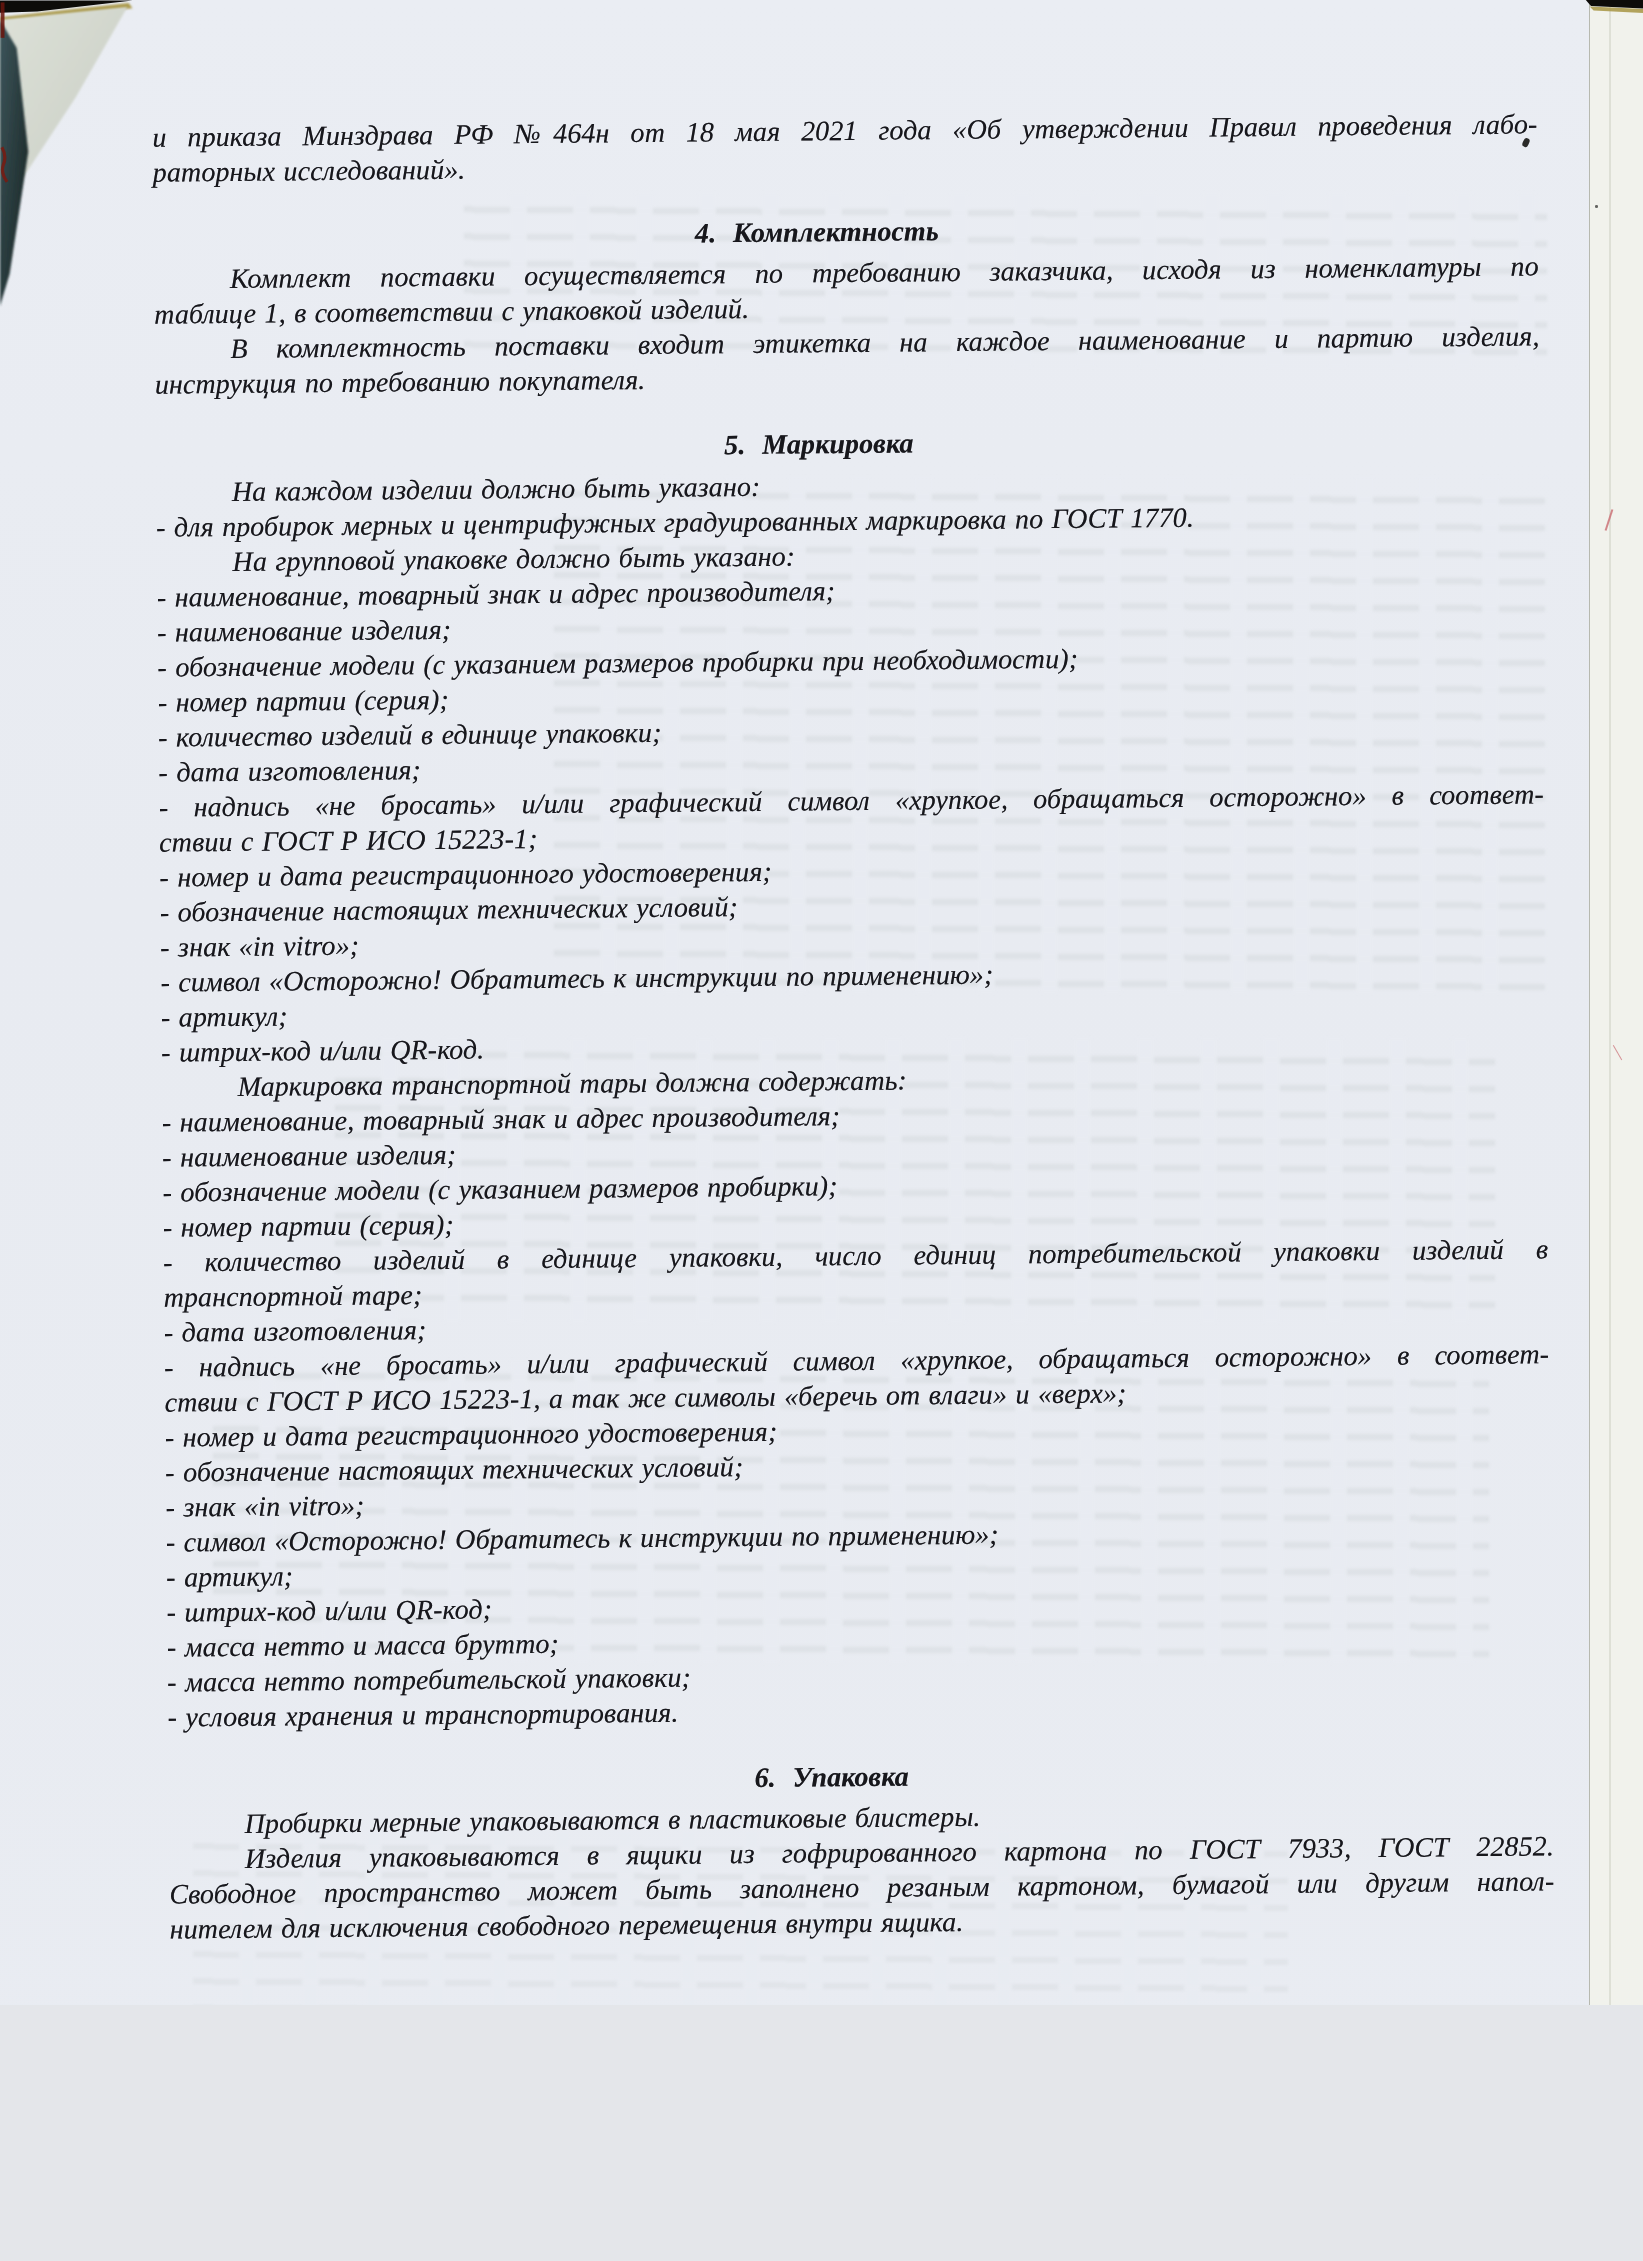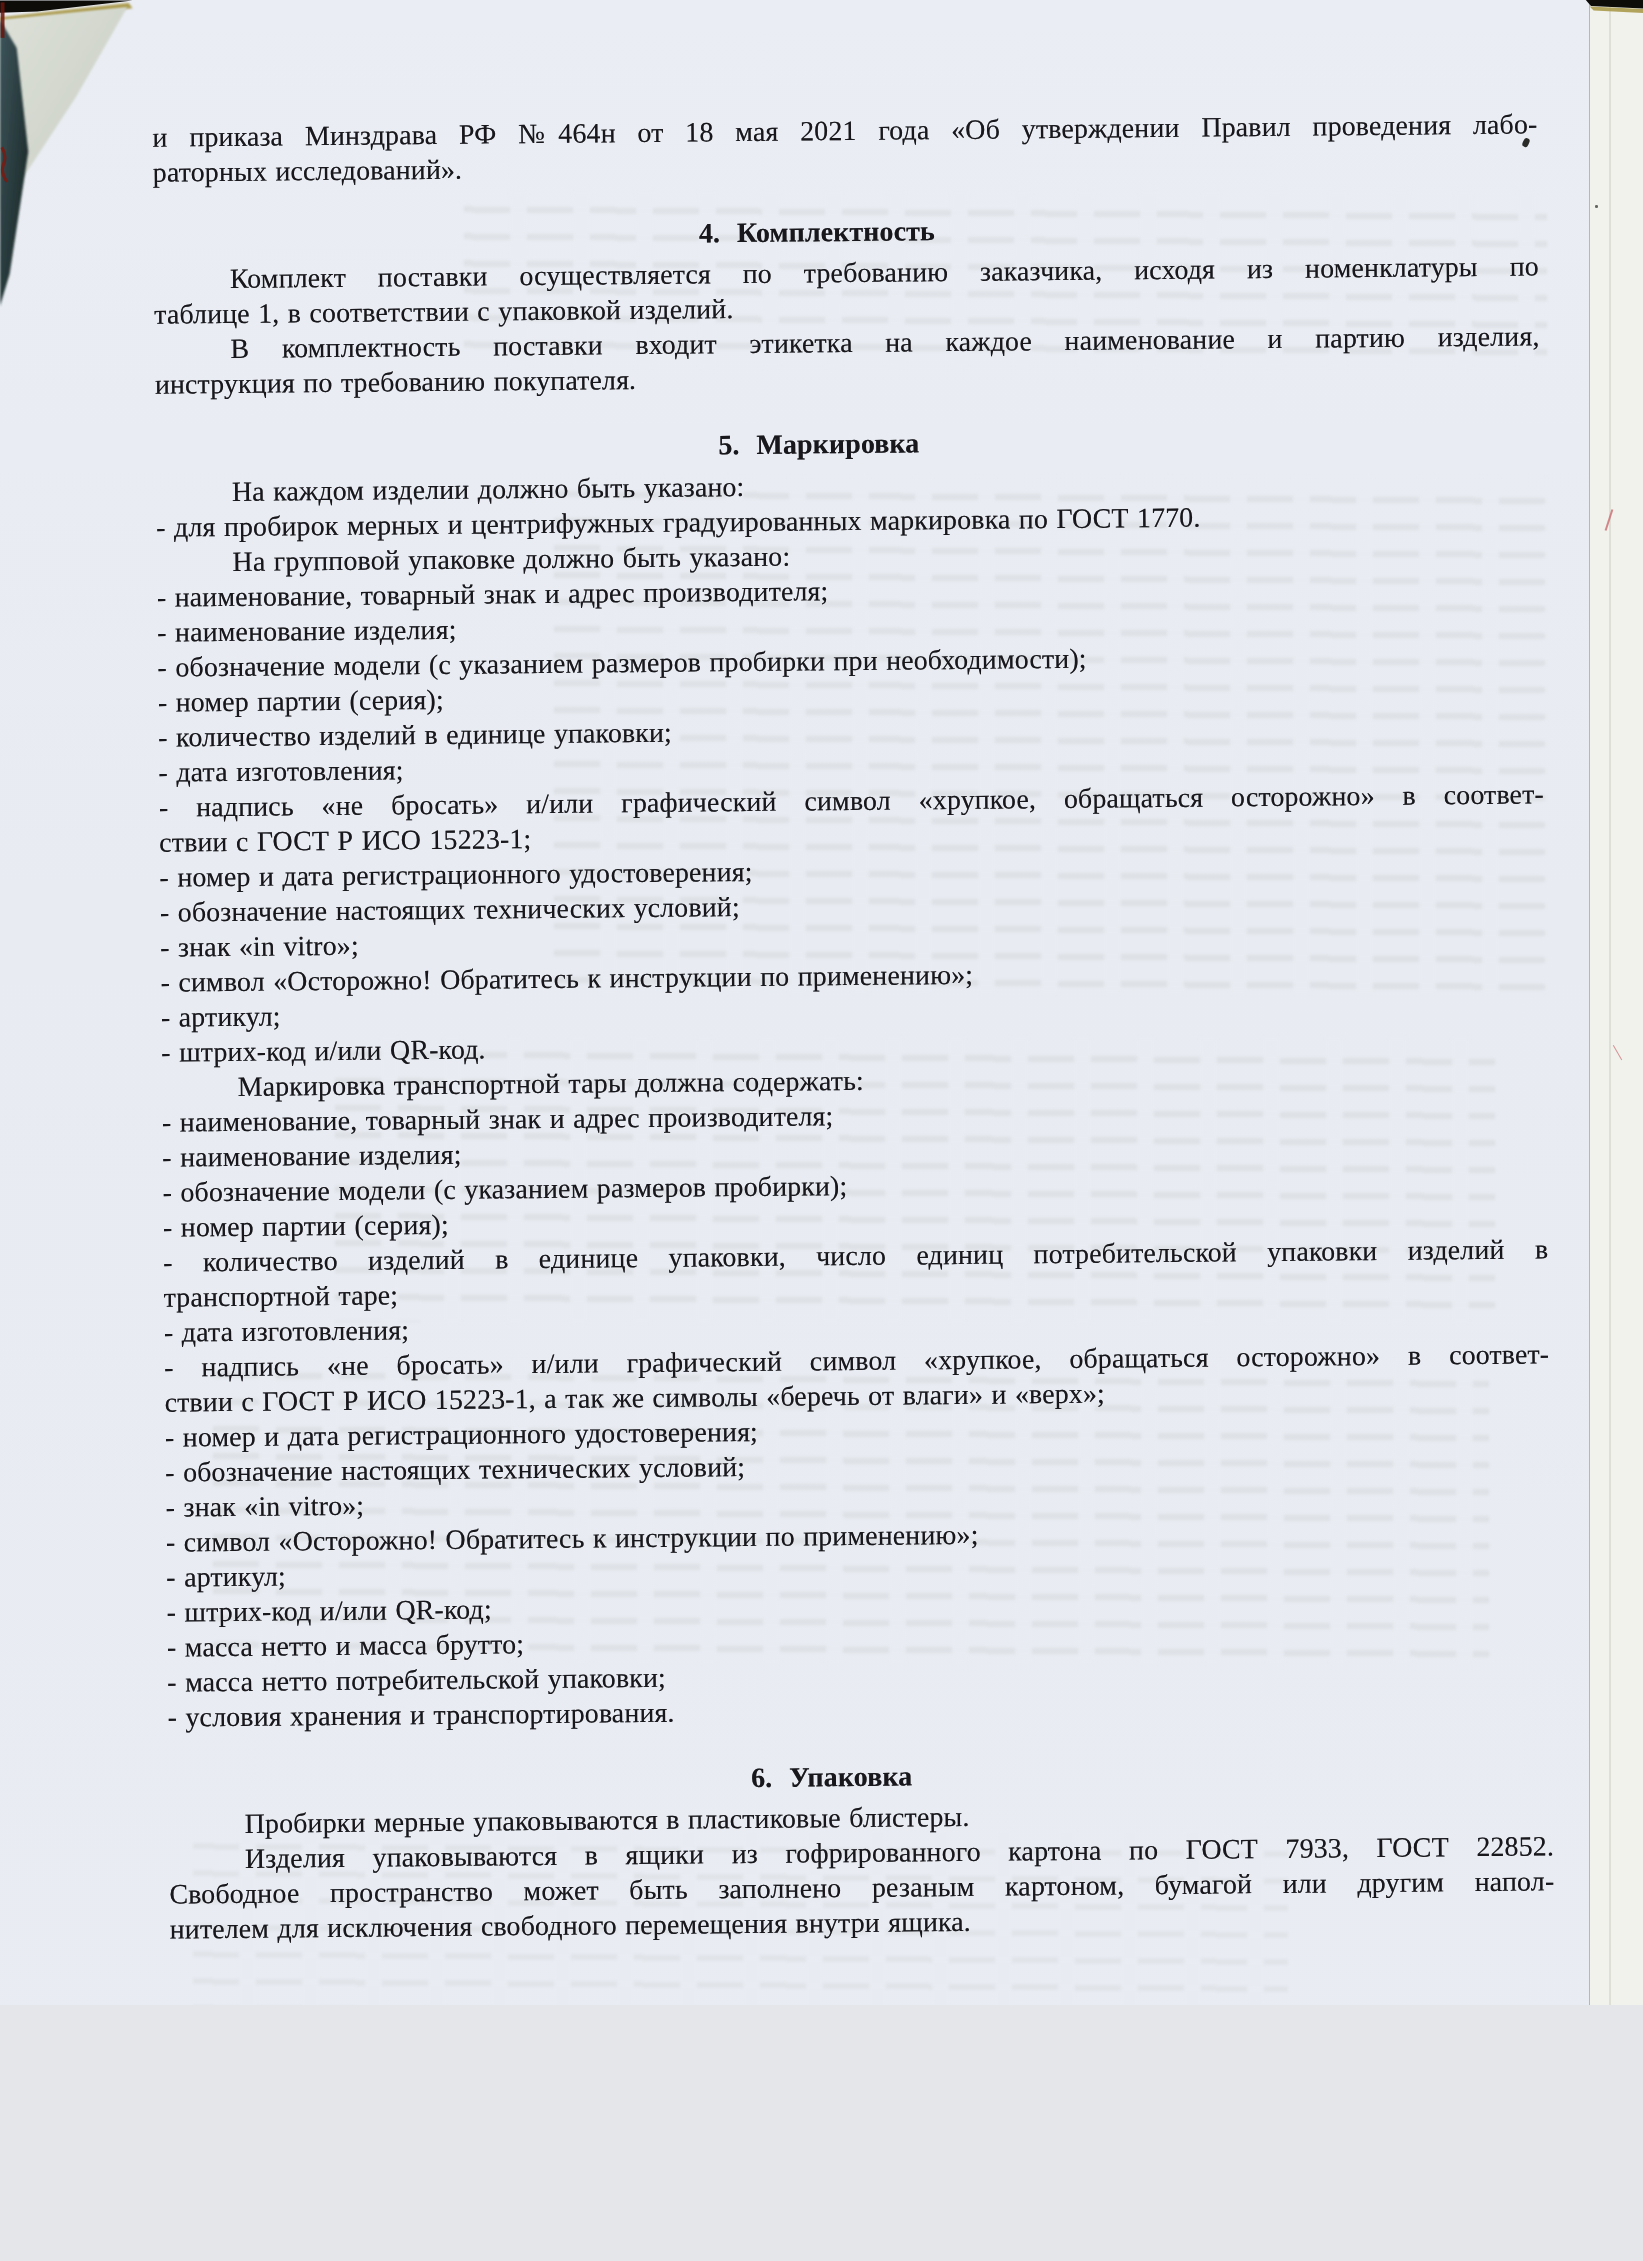--- a/index.html
+++ b/index.html
@@ -2,20 +2,21 @@
 <html style="font-size:10.3px"><head>
 <meta charset="utf-8">
 <style>
   html,body{margin:0;padding:0;background:#e4e6ea;}
   .scan{
     position:relative;
     width:1643px;height:2005px;
     overflow:hidden;
     background:#e9ecf2;
     font-family:"Liberation Serif", serif;
+    font-style:italic;
   }
   
   .page{
     position:absolute;left:0;top:0;width:1589px;height:2261px;
     background:linear-gradient(180deg,#eaedf3 0%,#e8ebf1 40%,#e9ecf2 100%);
   }
   
   .scanner-strip{
     position:absolute;left:1589px;top:0;width:54px;height:2261px;
     background:#f1f2ec;

